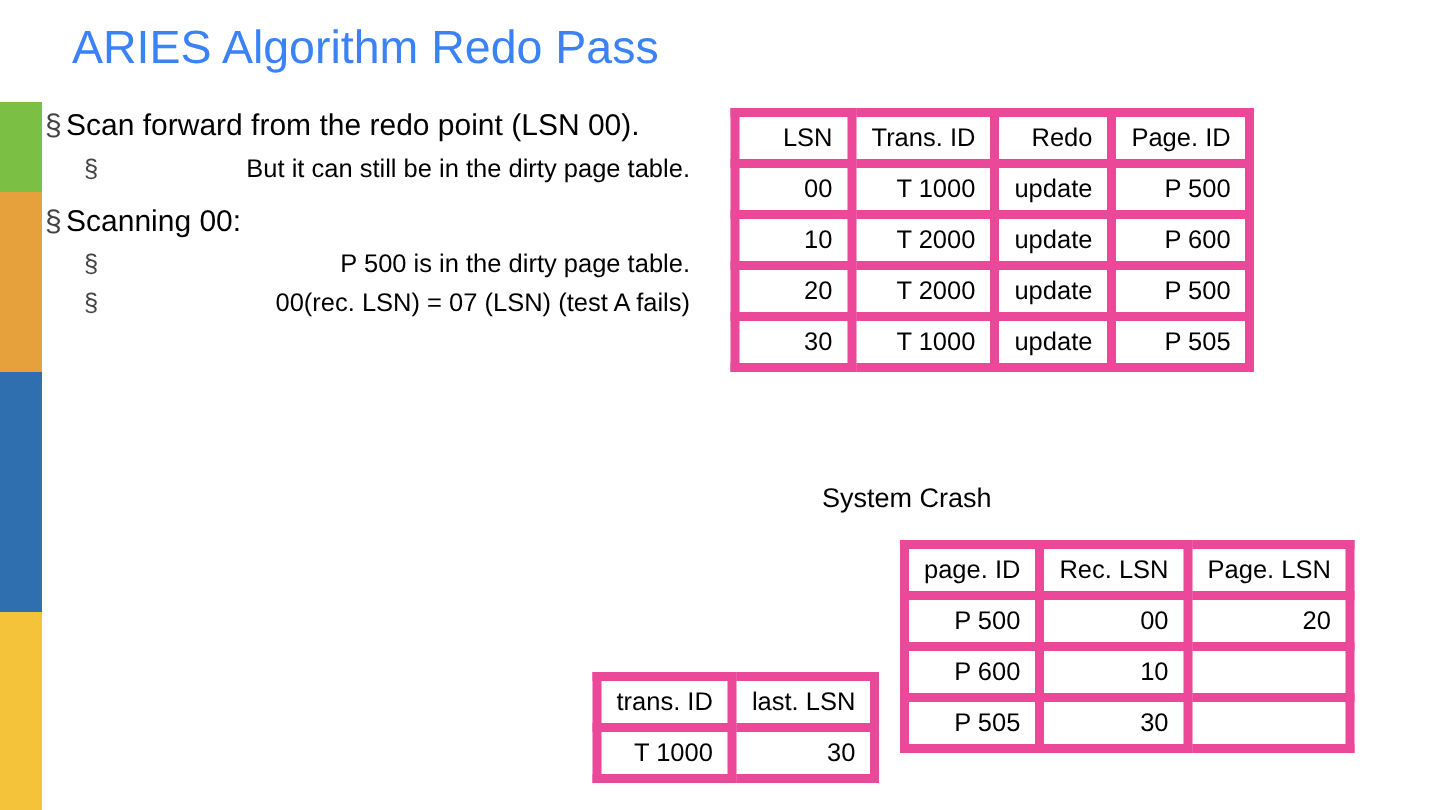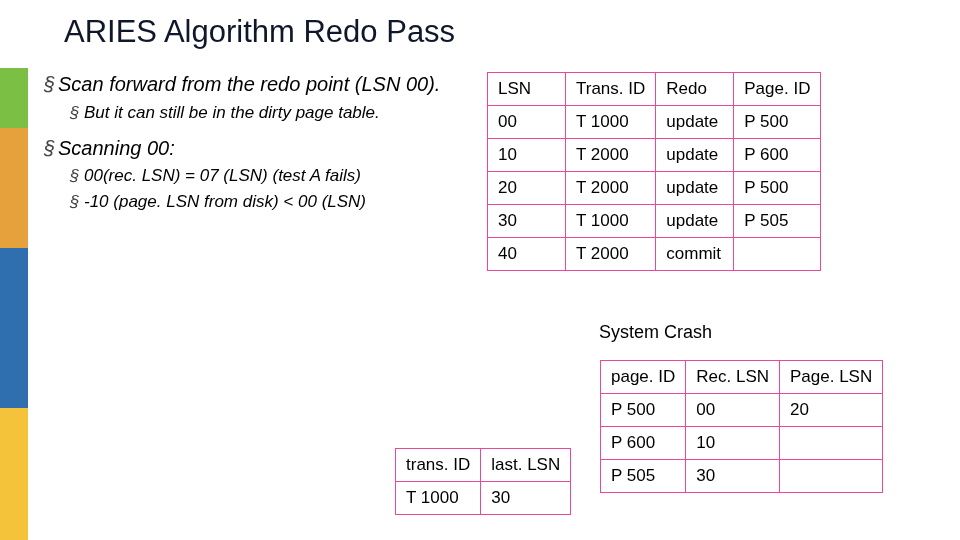--- a/index.html
+++ b/index.html
@@ -20,64 +20,63 @@
     width: 28px;
   }
   .stripe { position: absolute; left: 0; right: 0; }
   .green  { top: 0;    height: 60px;  background: #7bbf44; }
   .orange { top: 60px; height: 120px; background: #e7a13c; }
   .blue   { top: 180px;height: 160px; background: #2f6fb0; }
   .yellow { top: 340px;height: 1000px;background: #f4c33a; }
 
   .title {
     position: absolute;
-    left: 64px;
+    left: 48px;
     top: 14px;
     font-size: 31px;
-    color: #0f172a;
+    color: #3b82f6;
   }
 
   .bullets {
     position: absolute;
-    left: 44px;
+    left: 30px;
     top: 72px;
     width: 430px;
     font-size: 20px;
     line-height: 1.28;
-    font-style: italic;
   }
   .b1 { margin-bottom: 4px; position: relative; padding-left: 14px; }
   .b1::before { content: "§"; position: absolute; left: 0; color: #444; }
-  .b2 { margin-left: 26px; margin-bottom: 4px; font-size: 17px; position: relative; padding-left: 14px; line-height: 1.3; }
+  .b2 { margin-left: 26px; margin-bottom: 4px; font-size: 17px; position: relative; padding-left: 14px; line-height: 1.3; text-align: right; }
   .b2::before { content: "§"; position: absolute; left: 0; color: #444; }
 
   .gap { height: 8px; }
 
   table {
     border-collapse: collapse;
     font-size: 17px;
     background: #fff;
   }
   th, td {
-    border: 1px solid #ec4899;
+    border: 6px solid #ec4899;
     padding: 4px 10px;
-    text-align: left;
+    text-align: right;
     font-weight: normal;
   }
 
   .log-table {
     position: absolute;
     left: 487px;
     top: 72px;
   }
   .log-table td, .log-table th { min-width: 78px; height: 33px; }
 
   .crash {
     position: absolute;
-    left: 599px;
+    left: 548px;
     top: 322px;
     font-size: 18px;
   }
 
   .dirty-table {
     position: absolute;
     left: 600px;
     top: 360px;
   }
   .dirty-table td, .dirty-table th { min-width: 80px; height: 33px; }
@@ -99,22 +98,22 @@
   <div class="stripe yellow"></div>
 </div>
 
 <div class="title">ARIES Algorithm Redo Pass</div>
 
 <div class="bullets">
   <div class="b1">Scan forward from the redo point (LSN 00).</div>
   <div class="b2">But it can still be in the dirty page table.</div>
   <div class="gap"></div>
   <div class="b1">Scanning 00:</div>
+  <div class="b2">P 500 is in the dirty page table.</div>
   <div class="b2">00(rec. LSN) = 07 (LSN) (test A fails)</div>
-  <div class="b2">-10 (page. LSN from disk) &lt; 00 (LSN)</div>
 </div>
 
 <table class="log-table">
   <tbody>
       <tr>
     <td>LSN</td>
     <td>Trans. ID</td>
     <td>Redo</td>
     <td>Page. ID</td>
   </tr>
@@ -134,26 +133,20 @@
     <td>20</td>
     <td>T 2000</td>
     <td>update</td>
     <td>P 500</td>
   </tr>
   <tr>
     <td>30</td>
     <td>T 1000</td>
     <td>update</td>
     <td>P 505</td>
-  </tr>
-  <tr>
-    <td>40</td>
-    <td>T 2000</td>
-    <td>commit</td>
-    <td></td>
   </tr>
 </tbody>
   </table>
 
 <div class="crash">System Crash</div>
 
 <table class="dirty-table">
   <tbody>
       <tr>
     <td>page. ID</td>

